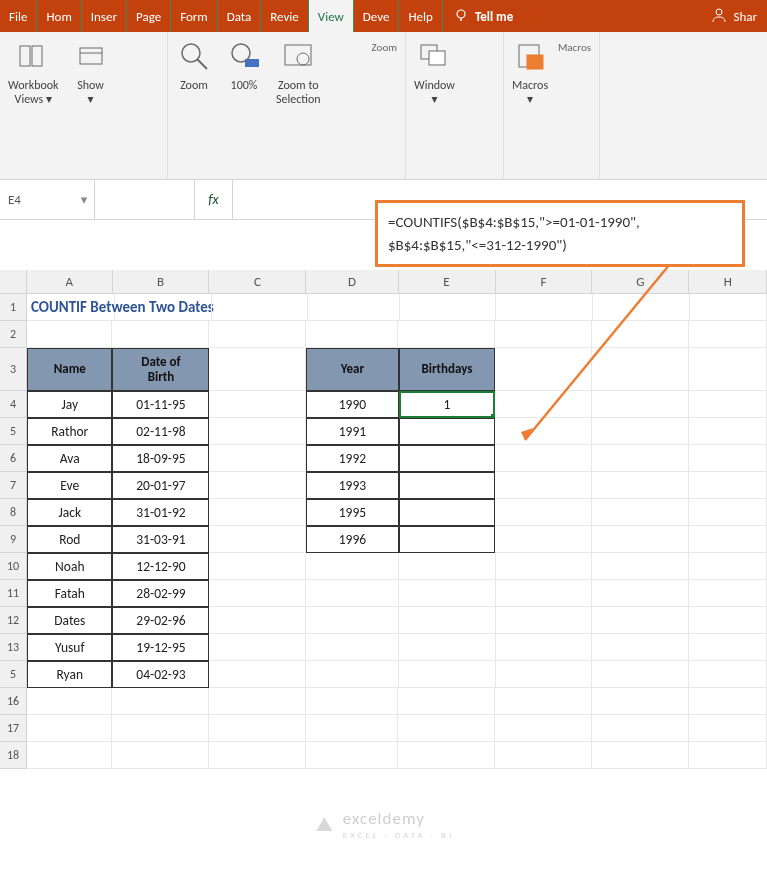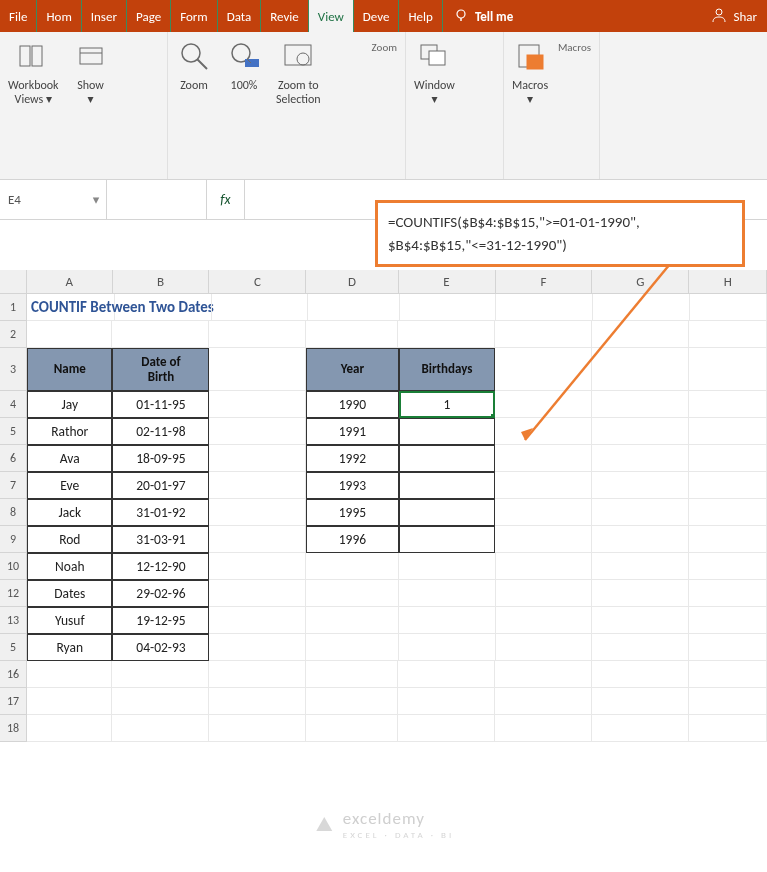--- a/index.html
+++ b/index.html
@@ -16,21 +16,21 @@
 .ribbon { background: #f3f3f3; border-bottom: 1px solid #d4d4d4; height: 148px; display: flex; }
 .ribbon-group { border-right: 1px solid #e0e0e0; display: flex; flex-direction: row; justify-content: space-between; padding: 6px 8px 2px; }
 .ribbon-group-top { display: flex; gap: 14px; align-items: flex-start; }
 .ribbon-btn { display: flex; flex-direction: column; align-items: center; gap: 4px; font-size: 12px; color: #444; text-align:center; cursor:pointer;}
 .ribbon-btn .label { line-height: 1.2; }
 .ribbon-group-label { text-align: center; font-size: 11px; color: #666; padding: 3px 0; }
 .icon-box { width: 36px; height: 36px; display:flex; align-items:center; justify-content:center;}
 
 
 .fbar-row { display: flex; align-items: stretch; border-bottom: 1px solid #d4d4d4; background:#fff; height: 40px; }
-.name-box { width: 107px; border-right:1px solid #d4d4d4; display:flex; align-items:center; padding:0 8px; font-size:13px; color:#555; position:relative;}
+.name-box { width: 95px; border-right:1px solid #d4d4d4; display:flex; align-items:center; padding:0 8px; font-size:13px; color:#555; position:relative;}
 .name-box .dd { width:16px; text-align:center; color:#888; position:absolute; right:2px;}
 .fbar-gap { width: 100px; border-right:1px solid #d4d4d4;}
 .fx-btn { width:38px; border-right:1px solid #d4d4d4; display:flex; align-items:center; justify-content:center; font-style:italic; font-size:14px; color:#14532d;}
 .formula-bar { flex:1; }
 
 
 .callout-wrap { position:absolute; left:375px; top:200px; width:370px; z-index:5;}
 .callout { border:3px solid #ED7D31; background:#fff; padding:8px 10px; font-size:15px; color:#333; line-height:1.5;}
 
 
@@ -333,20 +333,31 @@
         <div class="cell cA tbl-cell">Noah</div>
         <div class="cell cB tbl-cell">12-12-90</div>
         <div class="cell cC"></div>
         <div class="cell cD"></div>
         <div class="cell cE"></div>
         <div class="cell cF"></div>
         <div class="cell cG"></div>
         <div class="cell cH"></div>
       </div>
       <div class="row">
+        <div class="rh">11</div>
+        <div class="cell cA tbl-cell">Fatah</div>
+        <div class="cell cB tbl-cell">28-02-99</div>
+        <div class="cell cC"></div>
+        <div class="cell cD"></div>
+        <div class="cell cE"></div>
+        <div class="cell cF"></div>
+        <div class="cell cG"></div>
+        <div class="cell cH"></div>
+      </div>
+      <div class="row">
         <div class="rh">12</div>
         <div class="cell cA tbl-cell">Dates</div>
         <div class="cell cB tbl-cell">29-02-96</div>
         <div class="cell cC"></div>
         <div class="cell cD"></div>
         <div class="cell cE"></div>
         <div class="cell cF"></div>
         <div class="cell cG"></div>
         <div class="cell cH"></div>
       </div>

